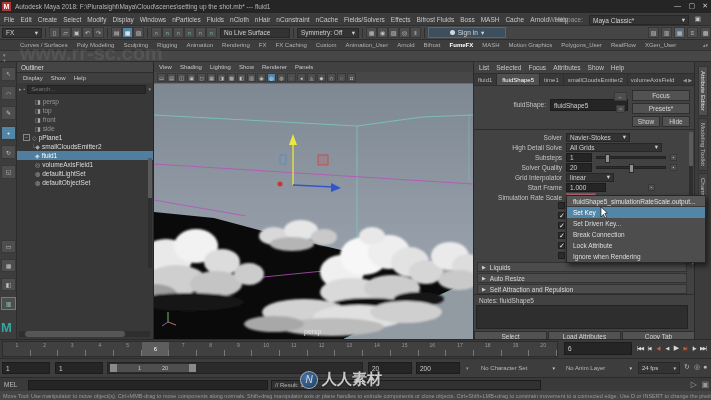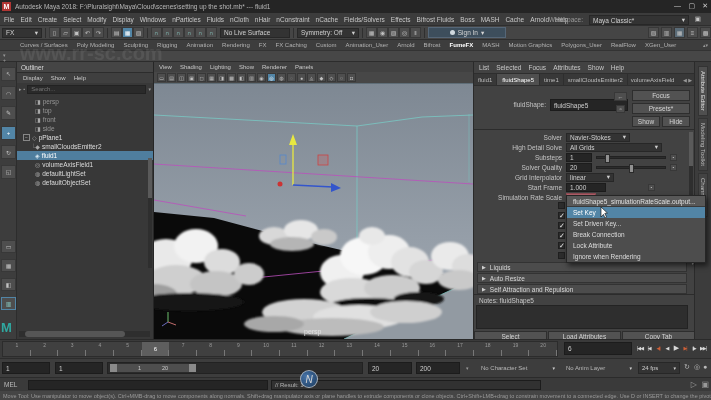--- a/index.html
+++ b/index.html
@@ -616,15 +616,16 @@
     <span class="abs" style="right:2px;top:2px;font-size:8px;color:#999;">▣</span>
   </div>
 
   <div class="abs flex" style="left:0;top:391px;width:711px;height:9px;background:#454545;padding-left:3px;overflow:hidden;">
     <span style="font-size:5.5px;color:#9a9a9a;white-space:nowrap;">Move Tool: Use manipulator to move object(s). Ctrl+MMB-drag to move components along normals. Shift+drag manipulator axis or plane handles to extrude components or clone objects. Ctrl+Shift+LMB+drag to constrain movement to a connected edge. Use D or INSERT to change the pivot position and axis orientation.</span>
   </div>
 
   <div class="abs" style="left:20px;top:42px;font-size:20px;color:rgba(255,255,255,0.08);font-weight:bold;z-index:40;pointer-events:none;">www.rr-sc.com</div>
   <div class="abs flex" style="left:300px;top:370px;gap:4px;z-index:40;pointer-events:none;opacity:0.8;">
     <span style="width:18px;height:18px;border-radius:50%;background:radial-gradient(circle at 35% 35%,#4d86c8,#173c66);border:1px solid rgba(255,255,255,0.7);color:#fff;font-size:10px;font-style:italic;display:inline-flex;align-items:center;justify-content:center;">N</span>
+    <span style="font-size:15px;color:#f2f2f2;font-weight:bold;text-shadow:0 1px 2px rgba(0,0,0,0.6);">人人素材</span>
   </div>
 
 </div>
 
 </body></html>

